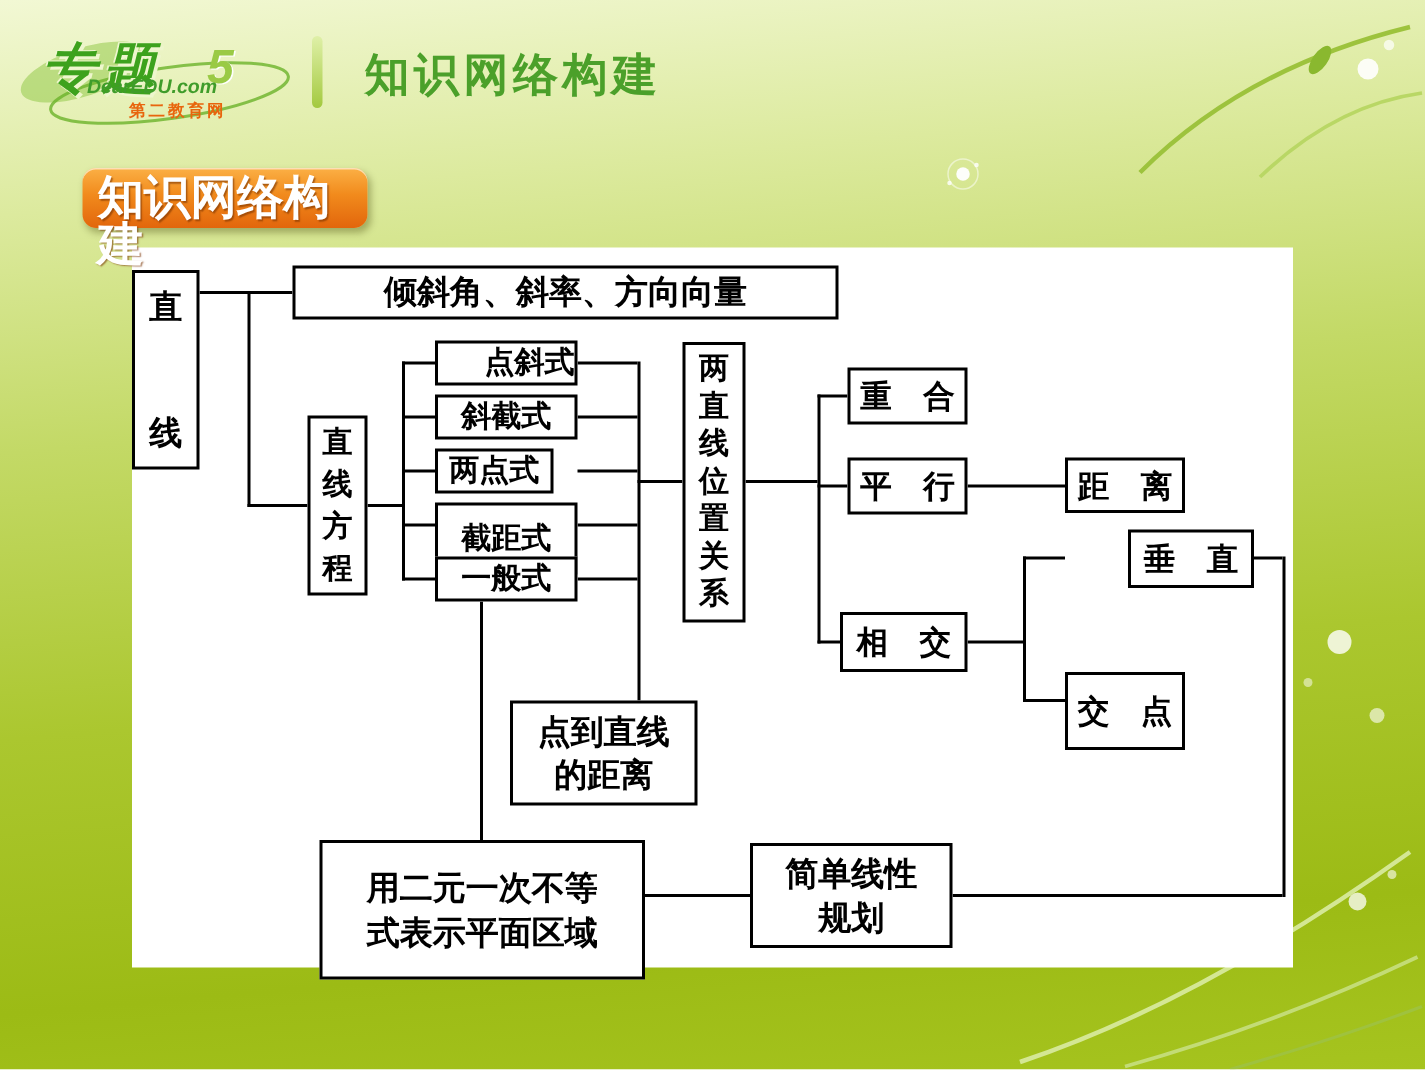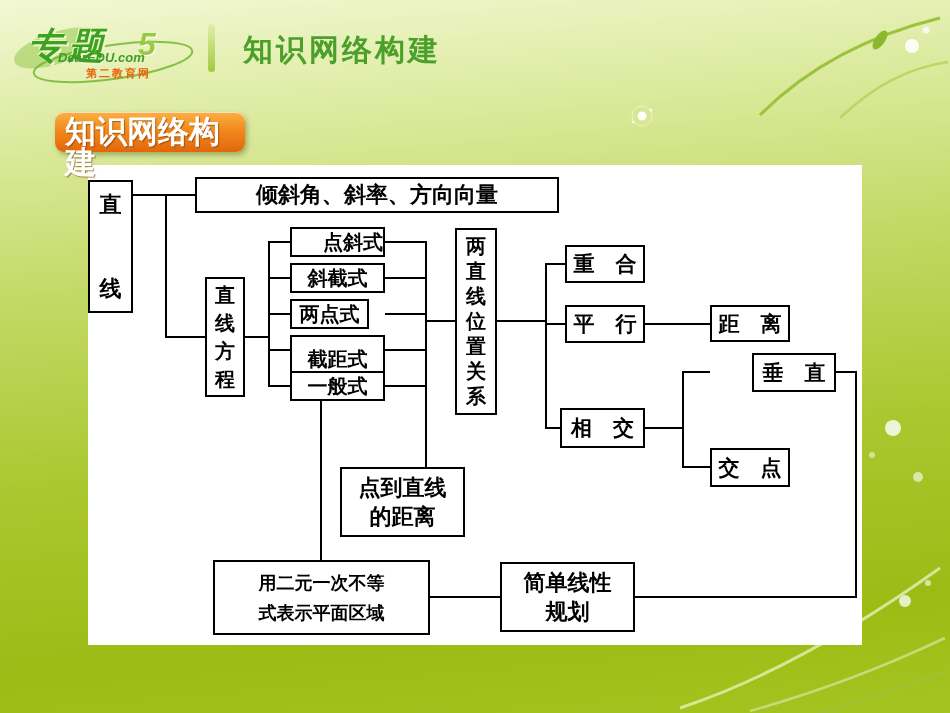--- a/index.html
+++ b/index.html
@@ -128,24 +128,24 @@
 线
 位
 置
 关
 系</div>
     <div class="node" style="left:477px;top:80px;width:80px;height:38px;font-size:21px;">重　合</div>
     <div class="node" style="left:477px;top:140px;width:80px;height:38px;font-size:21px;">平　行</div>
     <div class="node" style="left:472px;top:243px;width:85px;height:40px;font-size:21px;">相　交</div>
     <div class="node" style="left:622px;top:140px;width:80px;height:37px;font-size:21px;">距　离</div>
     <div class="node" style="left:622px;top:188px;width:84px;height:39px;font-size:21px;margin-left:42px;">垂　直</div>
-    <div class="node" style="left:622px;top:283px;width:80px;height:39px;font-size:21px;">交　点</div>
+    <div class="node" style="left:622px;top:283px;width:80px;height:52px;font-size:21px;">交　点</div>
     <div class="node" style="left:252px;top:302px;width:125px;height:70px;font-size:22px;line-height:29px;">点到直线
 的距离</div>
-    <div class="node" style="left:125px;top:395px;width:217px;height:75px;font-size:18px;line-height:30px;">用二元一次不等
+    <div class="node" style="left:125px;top:395px;width:217px;height:93px;font-size:22px;line-height:30px;">用二元一次不等
 式表示平面区域</div>
     <div class="node" style="left:412px;top:397px;width:135px;height:70px;font-size:22px;line-height:29px;">简单线性
 规划</div>
   </div>
 
   <div class="badge">知识网络构建</div>
 
 </div>
 
 </body></html>

